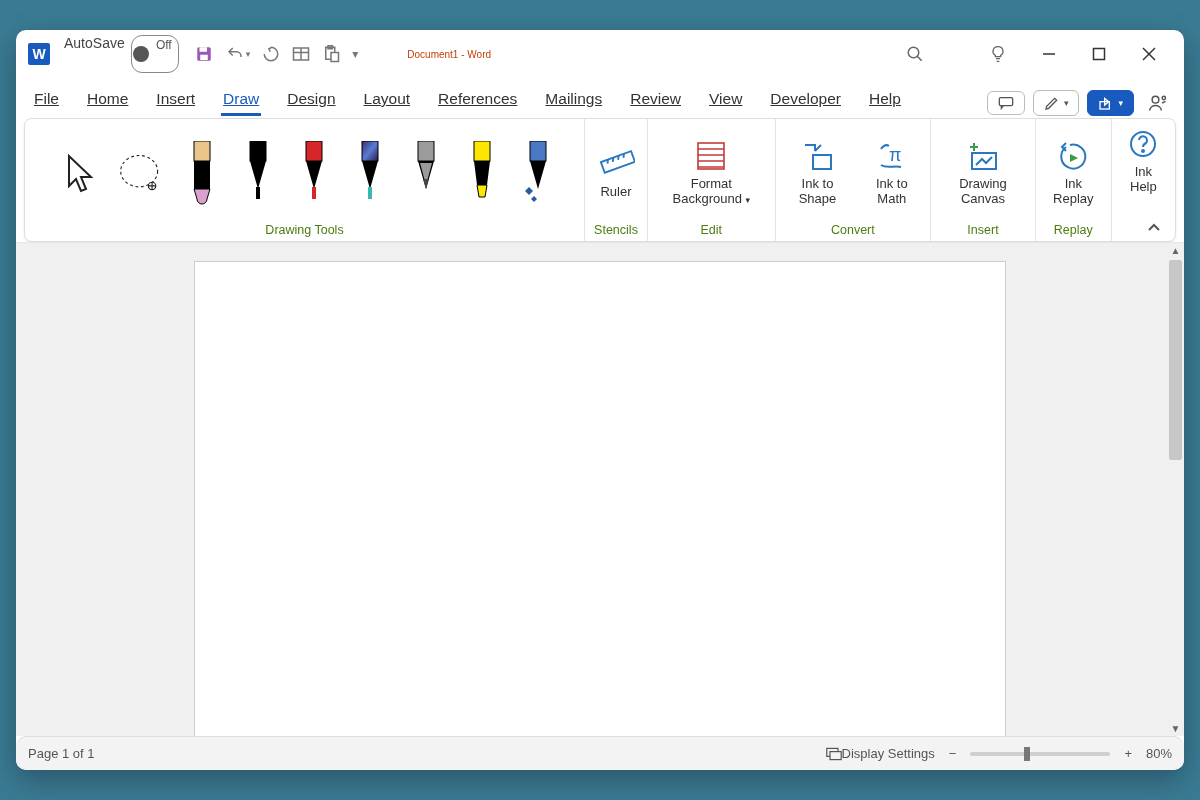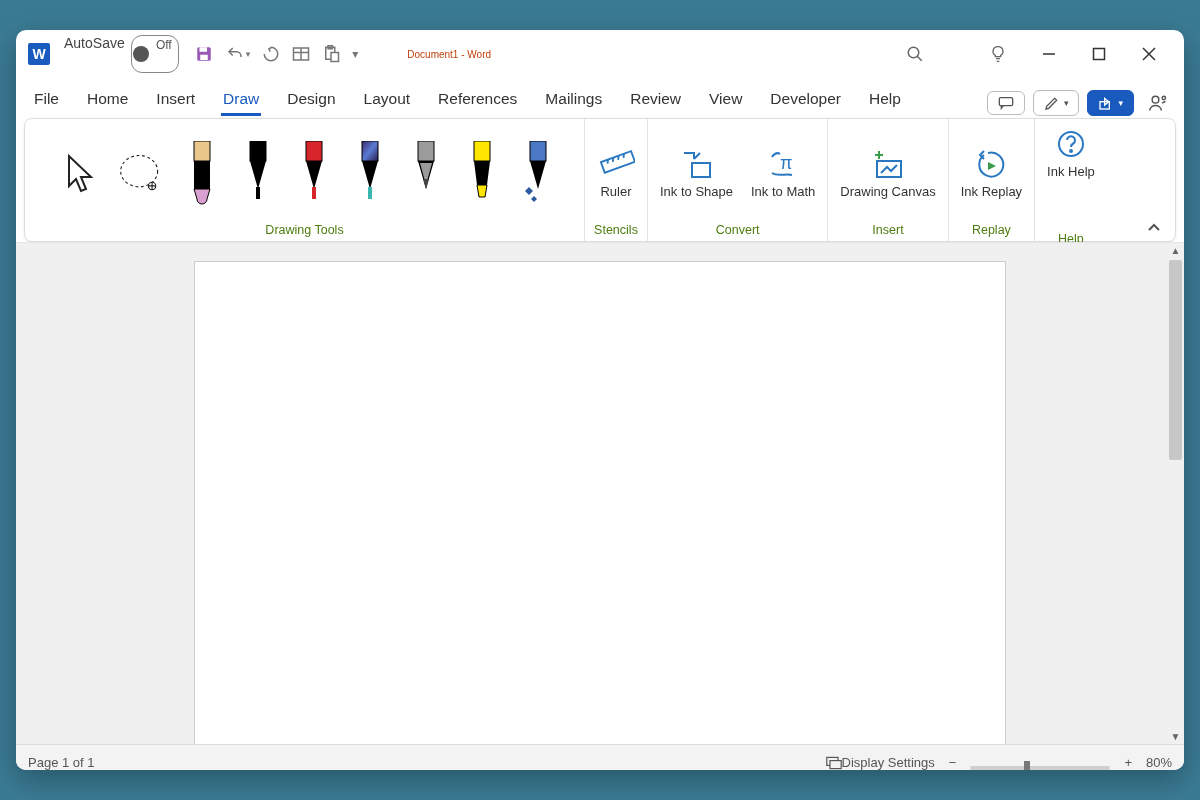--- a/index.html
+++ b/index.html
@@ -10,39 +10,39 @@
   .autosave { display:flex; align-items:flex-start; gap:6px; margin-right:4px;}
   .toggle { width:48px; height:38px; border:1px solid #888; border-radius:11px; display:flex; align-items:center; padding:1px; justify-content:flex-start; font-size:12px; color:#555; position:relative;}
   .toggle .knob{ width:16px;height:16px;border-radius:50%;background:#555;}
   .toggle .lbl{ position:absolute; right:6px; top:2px;}
   .qat { display:flex; align-items:center; gap:12px; margin-left:6px;}
   .qat .ic{ color:#666; display:flex; align-items:center;}
   .doc-title { margin-left:43px; color:#c2410c; font-size:10px;}
   .spacer{flex:1;}
   .winbtns{display:flex; align-items:center; gap:36px; margin-right:20px; color:#444;}
   .tabs { height:38px; display:flex; align-items:flex-end; padding:0 16px; gap:24px; font-size:15.5px; color:#333; border-bottom:0;}
-  .tab { padding:4px 2px 8px 2px; cursor:pointer; }
+  .tab { padding:4px 2px 8px 2px; cursor:pointer;text-decoration:underline; }
   .tab.active{ color:#185abd; border-bottom:3px solid #185abd; padding-bottom:5px;}
   .tabs .right{ margin-left:auto; display:flex; gap:8px; align-items:center;}
   .pillbtn{ border:1px solid #bbb; border-radius:6px; padding:4px 10px; display:flex; align-items:center; gap:4px; color:#555; font-size:14px;}
   .pillbtn.blue{ background:#185abd; color:#fff; border-color:#185abd;}
   .ribbon { background:#fff; border:1px solid #ddd; border-radius:8px; margin:2px 8px 0 8px; height:124px; display:flex; box-shadow:0 1px 3px rgba(0,0,0,.08); position:relative;}
   .group{ display:flex; flex-direction:column; align-items:center; border-right:1px solid #e3e3e3; padding:6px 8px 2px 8px;}
   .group:last-of-type{border-right:none;gap:48px;}
   .group .body{ flex:1; display:flex; align-items:center; gap:10px;}
   .group .label{ font-size:12.5px; color:#4d7c0f; padding:2px 0 2px 0;}
   .vbtn{ display:flex; flex-direction:column; align-items:center; gap:4px; font-size:13px; color:#333; line-height:1.15; text-align:center; padding:2px 4px; min-width:46px;}
   .vbtn .ic{height:34px; display:flex; align-items:center; color:#2a78c2;}
   .pen{ width:34px; height:64px; display:inline-block; position:relative;}
   .collapse{ position:absolute; right:14px; bottom:8px; color:#555;}
   .canvas-area{ flex:1; background:#f0f0f0; display:flex; overflow:hidden; position:relative; border-top:1px solid #e5e5e5;}
   .page{ background:#fff; border:1px solid #ccc; width:812px; height:1050px; margin:18px auto 0 auto;}
   .vscroll{ width:17px; background:#f0f0f0; position:absolute; right:0; top:0; bottom:0; display:flex; flex-direction:column; align-items:center;}
   .thumb{ background:#c7c7c7; width:13px; border-radius:2px;}
-  .statusbar{ height:26px; background:#f3f3f3; border-top:1px solid #ddd; display:flex; align-items:flex-end; font-size:13px; color:#555; padding:0 12px; gap:14px;}
+  .statusbar{ height:34px; background:#f3f3f3; border-top:1px solid #ddd; display:flex; align-items:center; font-size:13px; color:#555; padding:0 12px; gap:14px;border-radius:11px;}
   .statusbar .spacer{flex:1;}
   .zoom-slider{ width:140px; height:4px; background:#cfcfcf; position:relative; border-radius:2px;}
   .zoom-slider .h{ position:absolute; top:-5px; width:6px; height:14px; background:#777;}
   svg{display:block;}
 </style>
 </head>
 <body>
 
 <div class="window">
 
@@ -267,20 +267,37 @@
                 <line x1="22" y1="20" x2="24" y2="16" transform="rotate(-20 4 16)"></line>
                 <line x1="28" y1="20" x2="30" y2="16" transform="rotate(-20 4 16)"></line>
               </svg>
             </span>
           <span>Ruler</span>
         </div>
       </div>
       <div class="label">Stencils</div>
     </div>
 
+    <div class="group">
+      <div class="body">
+        <div class="vbtn" style="min-width:92px">
+          <span class="ic">
+              <svg width="34" height="34" viewBox="0 0 34 34" fill="none" stroke="#c23a3a" stroke-width="1.6">
+                <rect x="4" y="4" width="26" height="26"></rect>
+                <line x1="4" y1="10" x2="30" y2="10"></line>
+                <line x1="4" y1="16" x2="30" y2="16"></line>
+                <line x1="4" y1="22" x2="30" y2="22"></line>
+                <line x1="4" y1="28" x2="30" y2="28"></line>
+              </svg>
+            </span>
+          <span><span>Format Background</span> <span style="font-size:9px">▾</span></span>
+        </div>
+      </div>
+      <div class="label">Edit</div>
+    </div>
 
     <div class="group">
       <div class="body">
         <div class="vbtn">
           <span class="ic">
               <svg width="34" height="30" viewBox="0 0 34 30" fill="none" stroke="#2a78c2" stroke-width="2">
                 <path d="M4 4h10v6"></path>
                 <path d="M14 10l6-6"></path>
                 <rect x="12" y="14" width="18" height="14"></rect>
               </svg>

